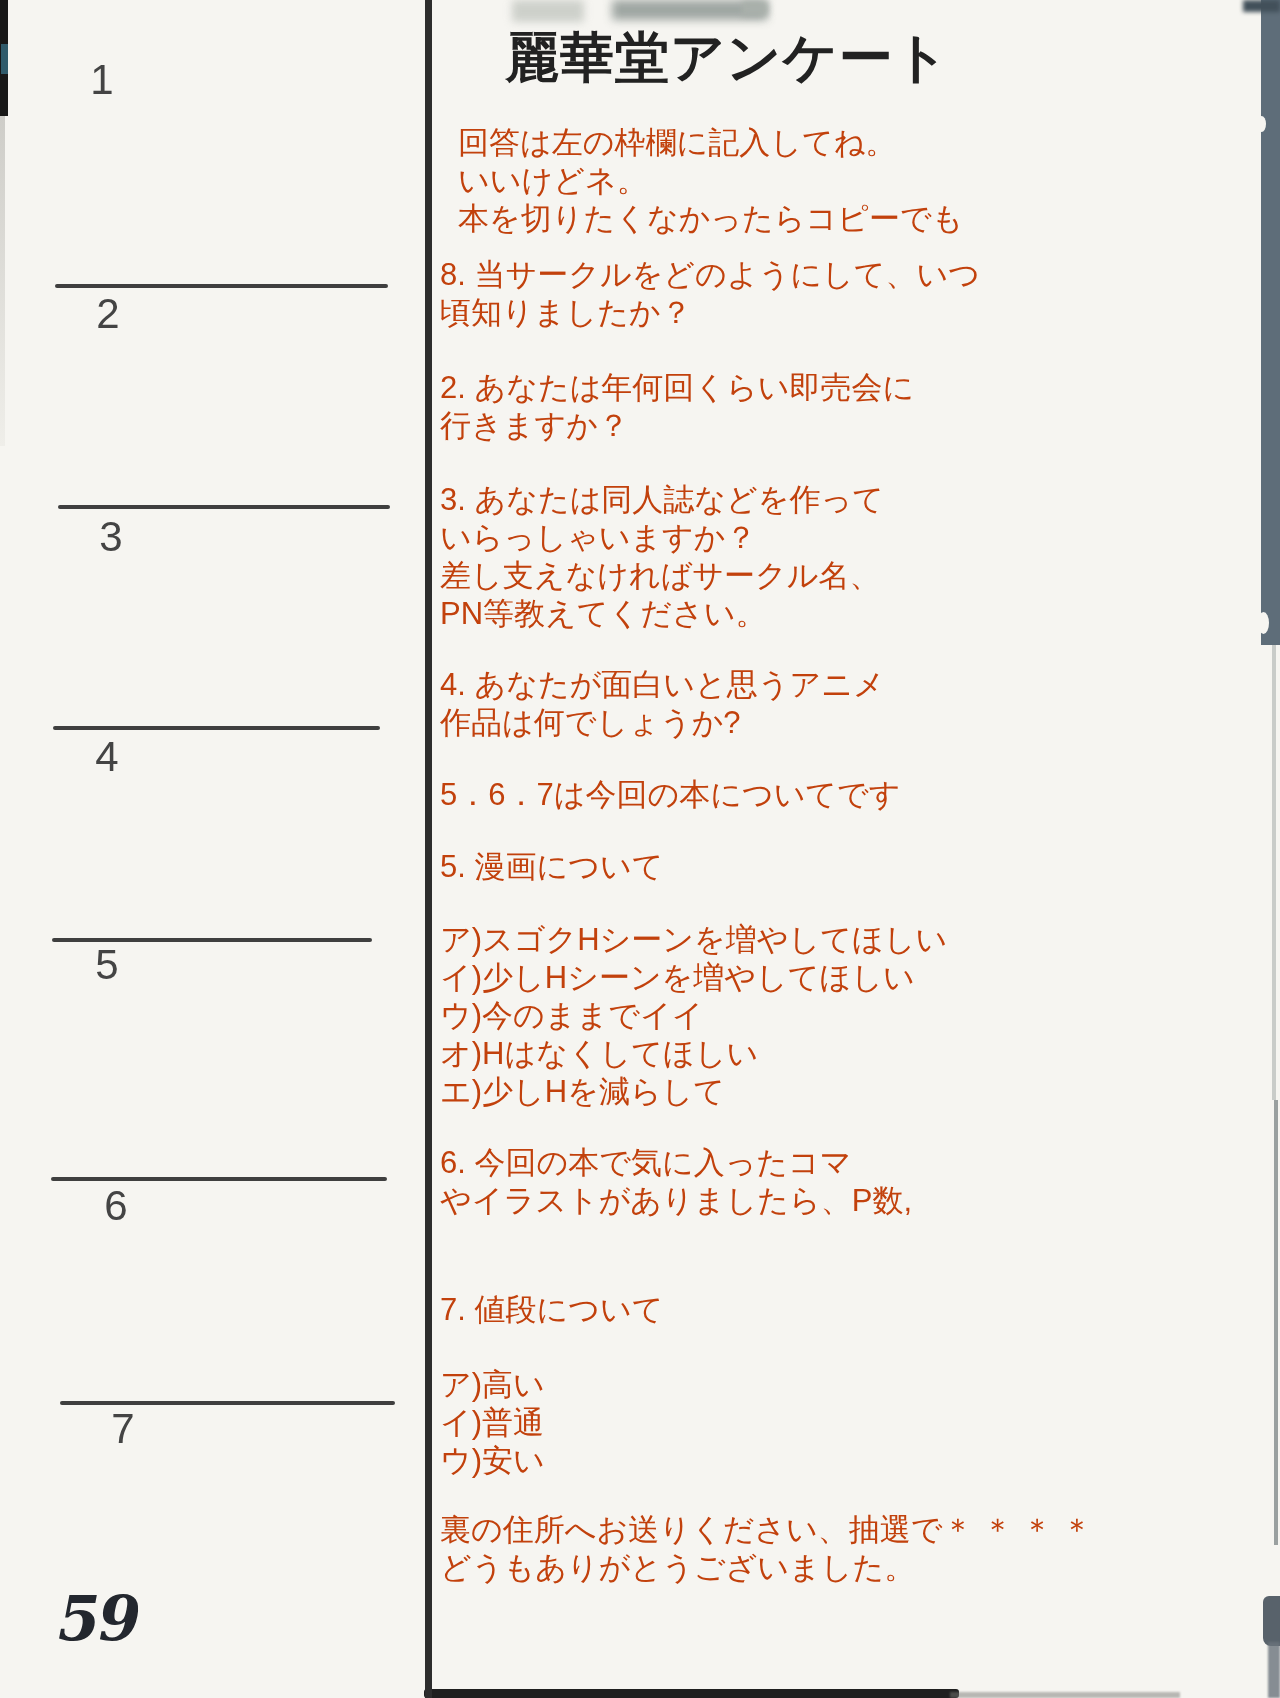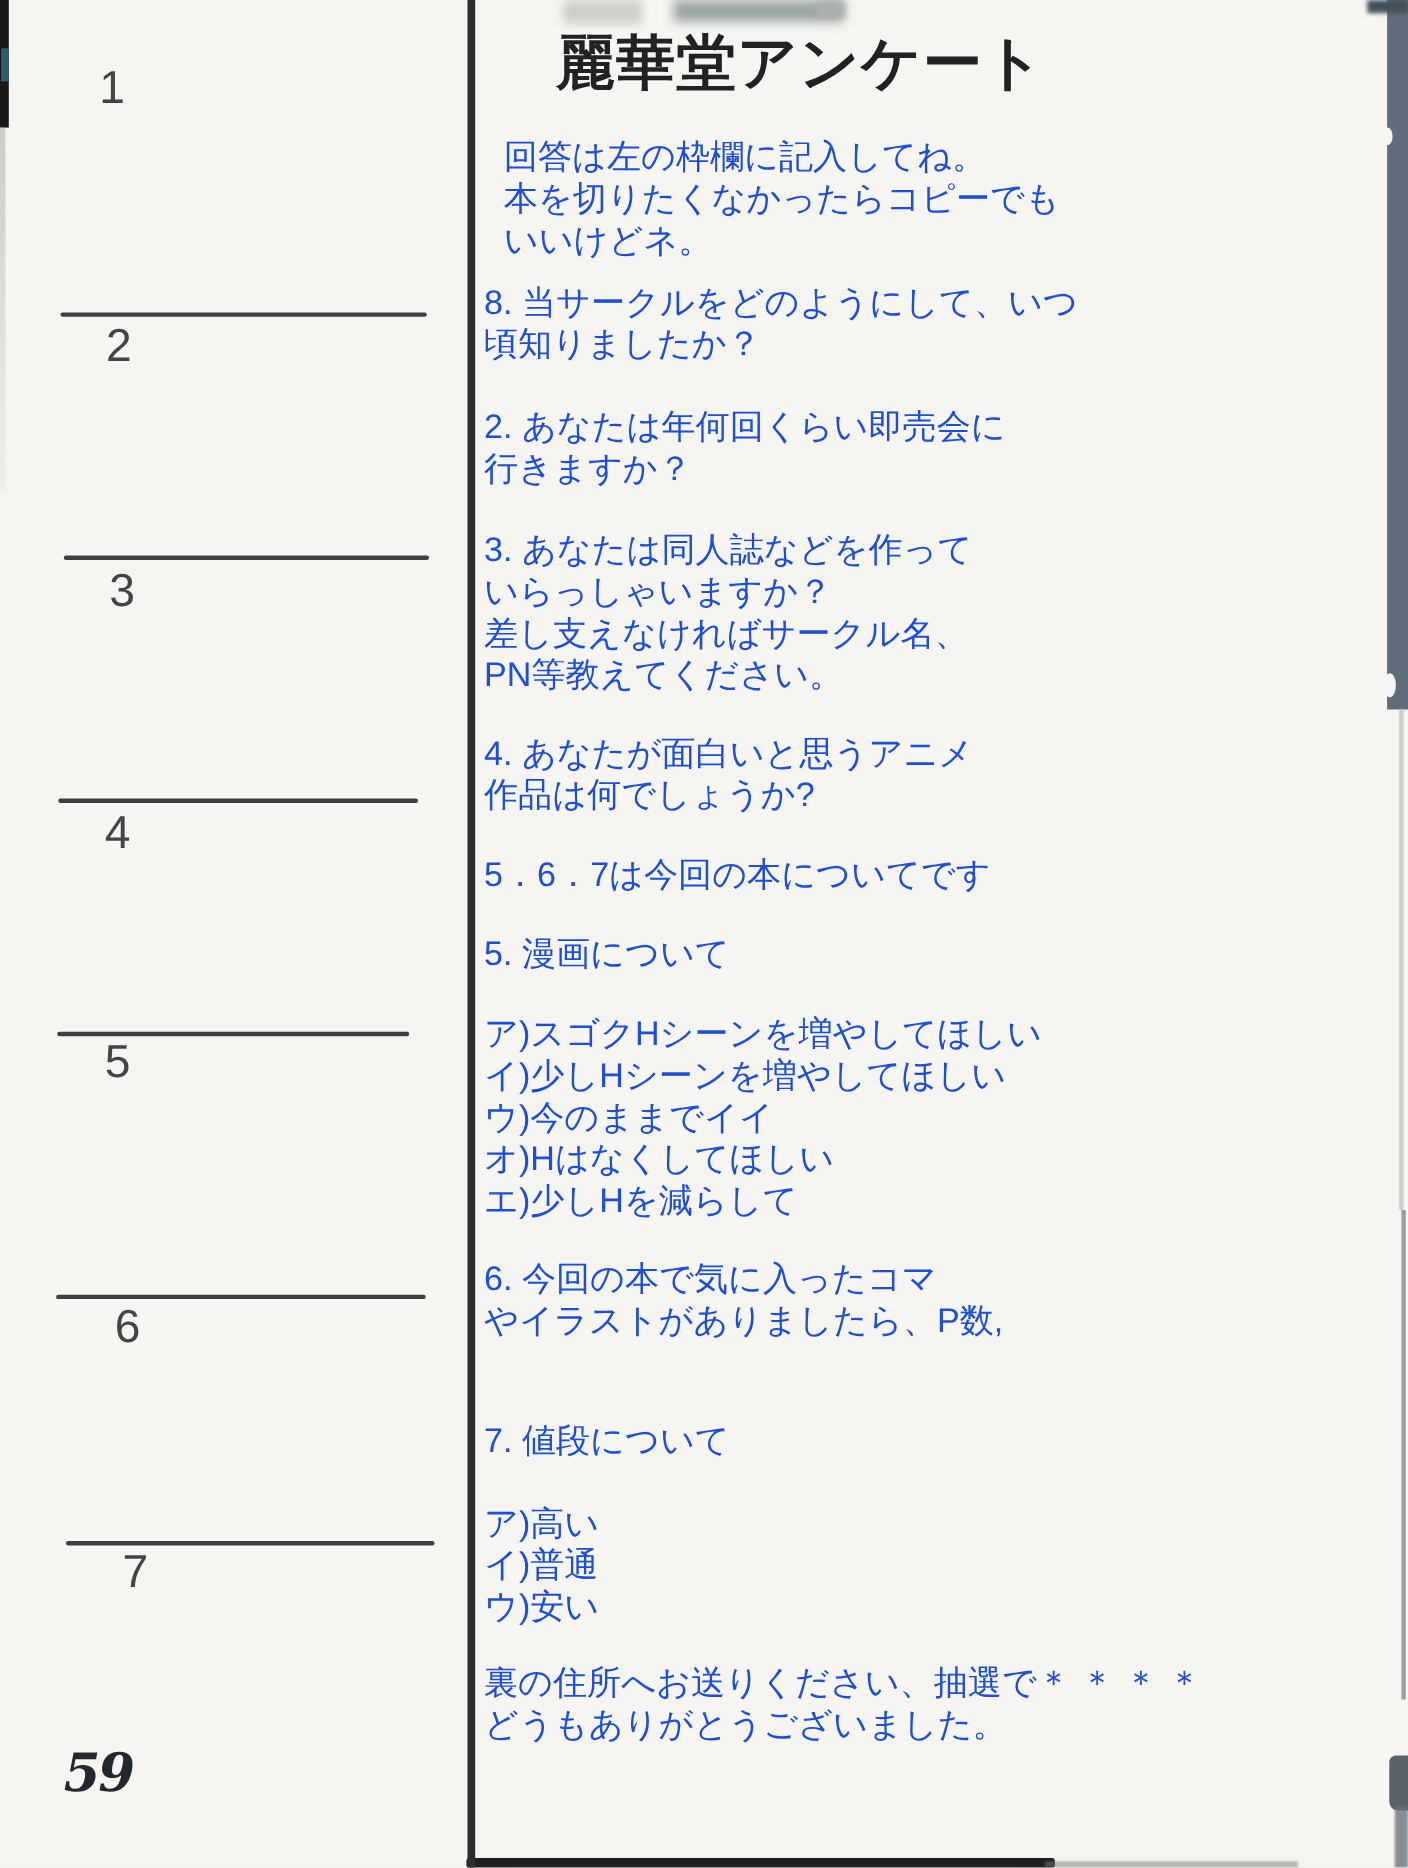--- a/index.html
+++ b/index.html
@@ -52,34 +52,34 @@
   .num-3{left:111px;top:537px;}
   .num-4{left:107px;top:757px;}
   .num-5{left:107px;top:965px;}
   .num-6{left:116px;top:1206px;}
   .num-7{left:123px;top:1429px;}
 
   .page-number{
     position:absolute;left:58px;top:1588px;
     font-family:"DejaVu Serif","Liberation Serif",serif;
     font-style:italic;font-weight:bold;
-    font-size:48px;color:#23272e;line-height:1;
+    font-size:61px;color:#23272e;line-height:1;
     letter-spacing:-2px;
   }
 
   
   .survey-title{
     position:absolute;left:505px;top:24px;
     font-size:54px;font-weight:bold;color:#222;
     line-height:66px;white-space:pre;letter-spacing:1px;
   }
   .intro{position:absolute;left:458px;top:124px;}
   .tblock{position:absolute;left:440px;}
   .tline{
-    font-size:31px;line-height:38px;color:#1d4ed8;
+    font-size:31px;line-height:38px;color:#c2410c;
     white-space:pre;
   }
 </style>
 </head>
 <body>
 
 <div class="page">
 
   <div class="art left-edge-bar"></div>
   <div class="art left-edge-teal"></div>
@@ -119,22 +119,22 @@
 
   <div class="slot-line line-7"></div>
   <span class="slot-num num-7">7</span>
 
   <div class="page-number">59</div>
 
   <div class="survey-title">麗華堂アンケート</div>
 
   <div class="intro">
     <div class="tline">回答は左の枠欄に記入してね。</div>
+    <div class="tline">いいけどネ。</div>
     <div class="tline">本を切りたくなかったらコピーでも</div>
-    <div class="tline">いいけどネ。</div>
   </div>
 
   <div id="blocks-root">
       <div class="tblock" style="top: 256px;">
         <div class="tline">8. 当サークルをどのようにして、いつ</div>
         <div class="tline">頃知りましたか？</div>
       </div>
       <div class="tblock" style="top: 369px;">
         <div class="tline">2. あなたは年何回くらい即売会に</div>
         <div class="tline">行きますか？</div>

